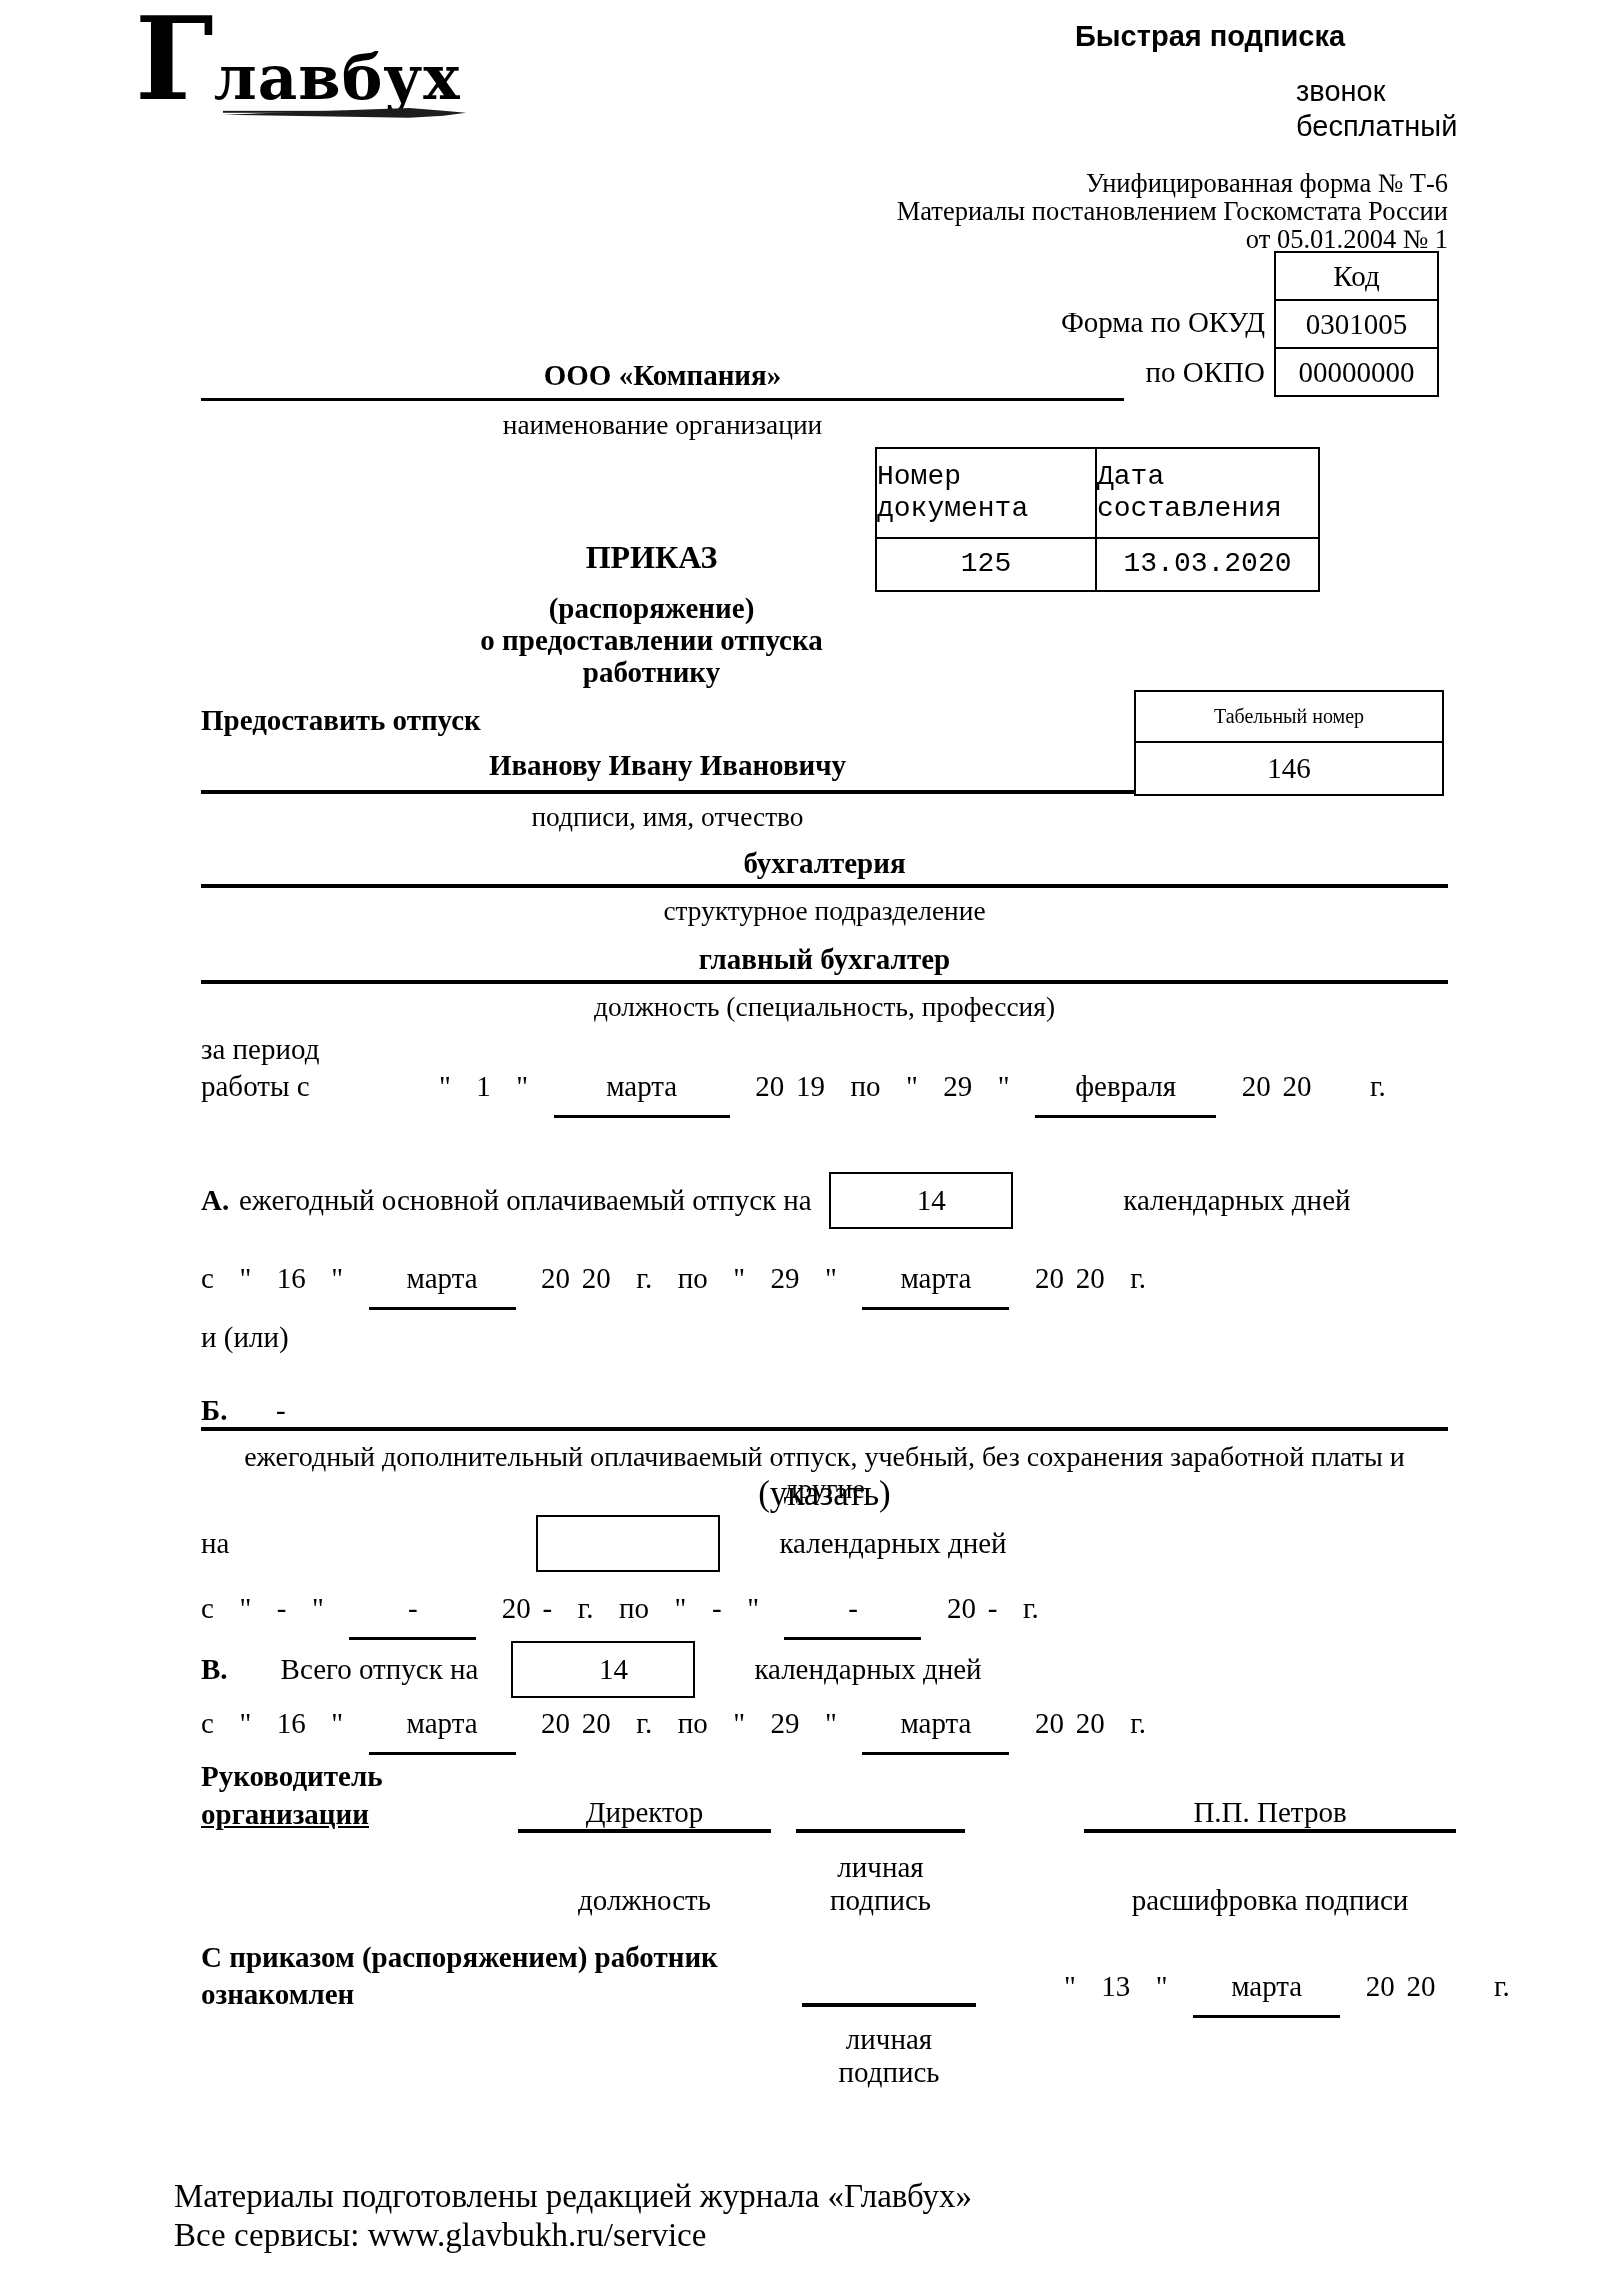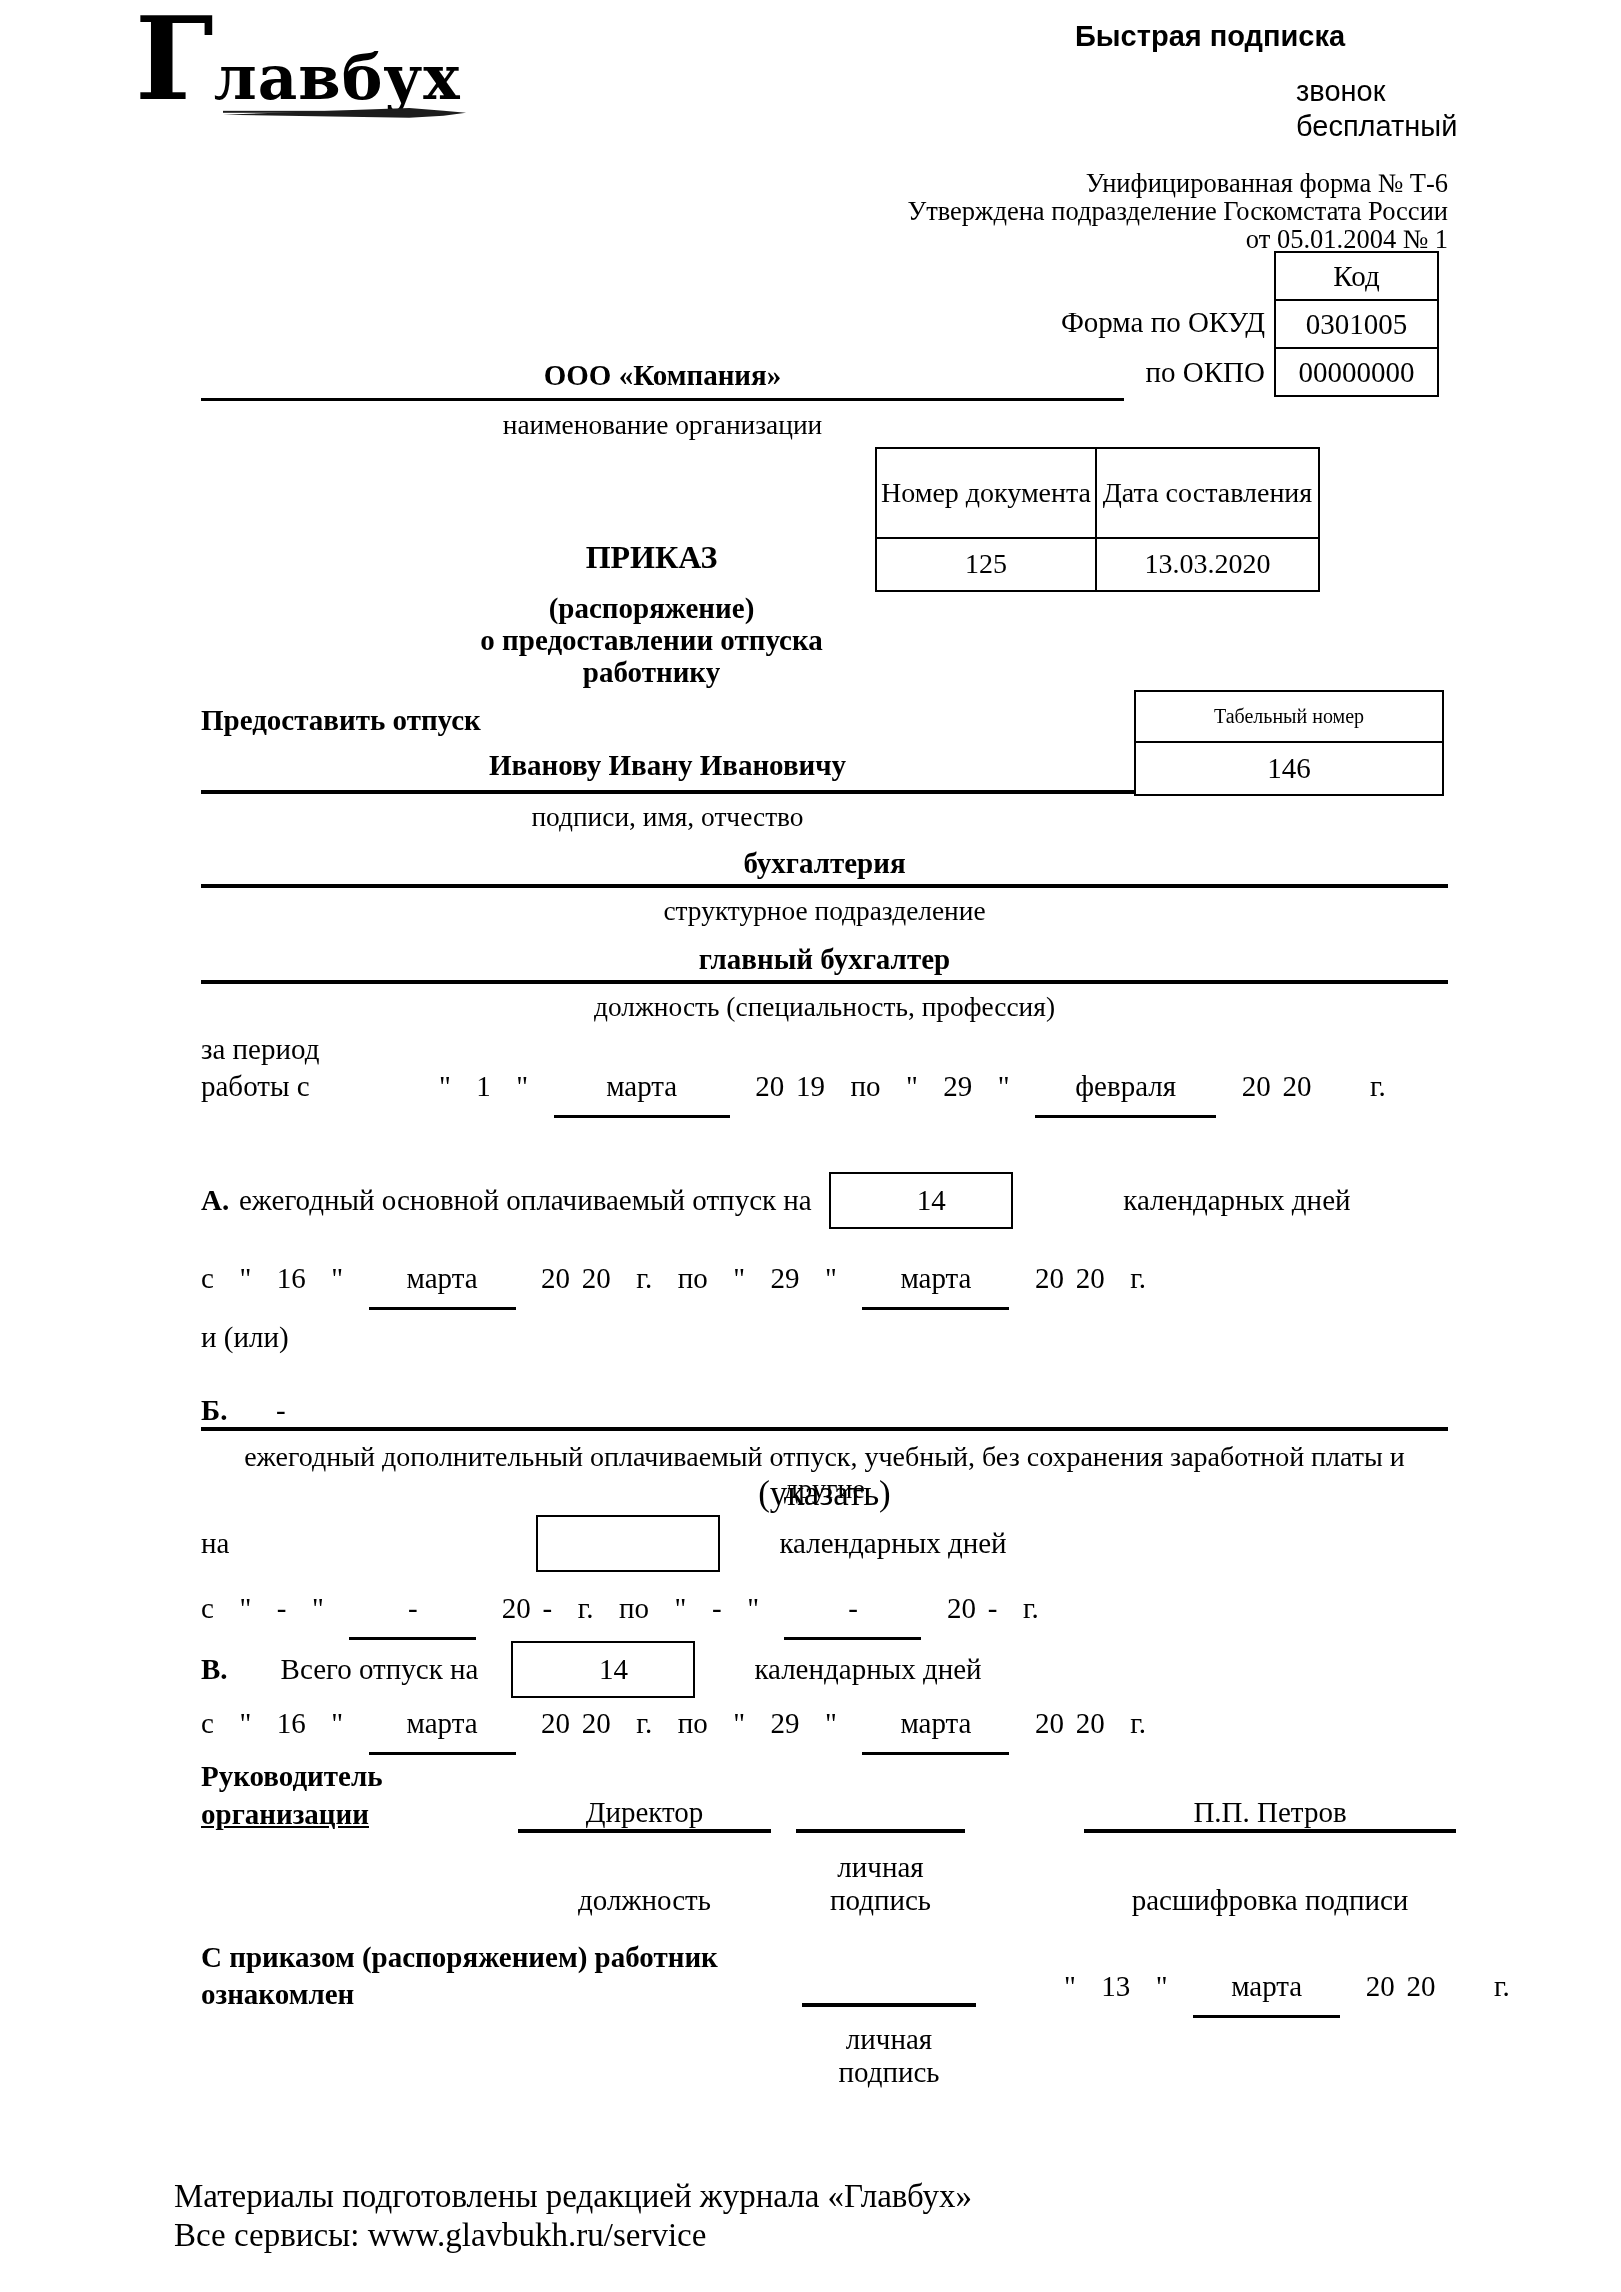--- a/index.html
+++ b/index.html
@@ -27,21 +27,21 @@
   
   .codes{position:absolute;left:1274px;top:251px;width:161px;border:2.9px solid #000;}
   .codes>div{height:46px;display:flex;align-items:center;justify-content:center;}
   .codes>div+div{border-top:2.9px solid #000;}
   .okud{position:absolute;left:912px;top:306px;width:353px;text-align:right;}
   .okpo{position:absolute;left:912px;top:356px;width:353px;text-align:right;}
   
   .doctable{position:absolute;left:875px;top:447px;border:2.9px solid #000;display:grid;
             grid-template-columns:218px 223px;grid-template-rows:88px 53px;}
   .doctable>div{display:flex;align-items:center;justify-content:center;text-align:left;
-                font-size:28px;line-height:1.15;}
+                font-size:28px;line-height:1.15;font-family:Liberation Mono, monospace;}
   .doctable>div:nth-child(2n){border-left:2.9px solid #000;}
   .doctable>div:nth-child(n+3){border-top:2.9px solid #000;}
   
   .ordertitle{position:absolute;left:441px;top:539px;width:421px;text-align:center;font-weight:700;}
   .ordertitle .t1{font-size:32px;margin-bottom:15.7px;}
   .ordertitle .t2{font-size:29px;line-height:32px;}
   
   .tabtable{position:absolute;left:1134px;top:690px;width:306px;border:2.9px solid #000;}
   .tabtable>div{display:flex;align-items:center;justify-content:center;}
   .tabtable .th{height:49px;font-size:20px;}
@@ -71,21 +71,21 @@
   </svg>
 
   <div class="subtitle sans">Быстрая подписка</div>
   <div class="phnotes sans">
     <div>звонок</div>
     <div>бесплатный</div>
   </div>
 
   <div class="formref">
     <div>Унифицированная форма № Т-6</div>
-    <div>Утверждена подразделение Госкомстата России</div>
+    <div>Материалы постановлением Госкомстата России</div>
     <div>от 05.01.2004 № 1</div>
   </div>
 
   <div class="codes">
     <div>Код</div>
     <div>0301005</div>
     <div>00000000</div>
   </div>
   <div class="okud">Форма по ОКУД</div>
   <div class="okpo">по ОКПО</div>

